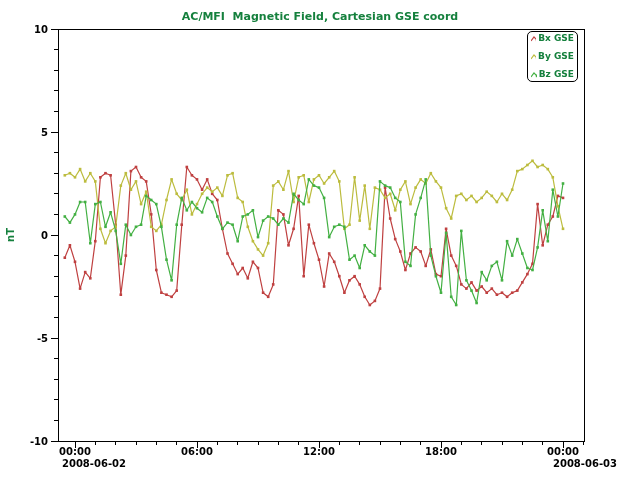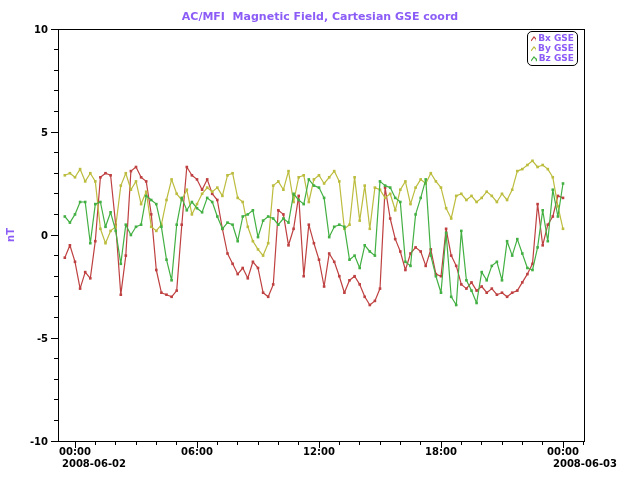--- a/index.html
+++ b/index.html
@@ -1,32 +1,32 @@
 <!DOCTYPE html>
 <html><head>
 <meta charset="utf-8">
 <style>
   html,body{margin:0;padding:0;background:#fff;}
   .stage{
     position:relative;width:640px;height:480px;background:#ffffff;overflow:hidden;
-    font-family:"DejaVu Sans","Liberation Sans",sans-serif;color:#8b5cf6;
+    font-family:"DejaVu Sans","Liberation Sans",sans-serif;color:#15803d;
   }
   .chart-title{
     position:absolute;top:10px;left:0;width:100%;text-align:center;
     font-size:11px;font-weight:bold;white-space:pre;
   }
   .y-axis-label{
     position:absolute;left:4px;top:235px;
     transform:translate(0,-50%) rotate(-90deg);
     font-size:10px;font-weight:bold;
   }
   .legend{
     position:absolute;left:527px;top:31px;width:51px;box-sizing:border-box;
     border:1px solid #000;border-radius:5px;background:#fff;
-    padding:2px 3px;display:flex;flex-direction:column;gap:1px;z-index:5;text-align:right;
+    padding:2px 3px;display:flex;flex-direction:column;gap:9px;z-index:5;text-align:right;
   }
   .legend-row{display:flex;align-items:center;gap:2px;height:9px;}
   .legend-row .legend-label{font-size:9px;font-weight:bold;line-height:9px;white-space:nowrap;}
   svg text{font-family:"DejaVu Sans","Liberation Sans",sans-serif;}
 </style>
 </head>
 <body>
 
 <div class="stage">
   <div class="chart-title">AC/MFI  Magnetic Field, Cartesian GSE coord</div>

